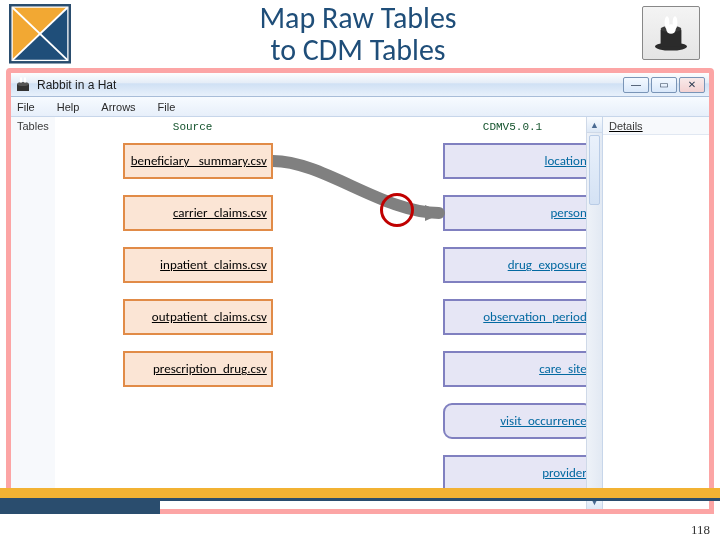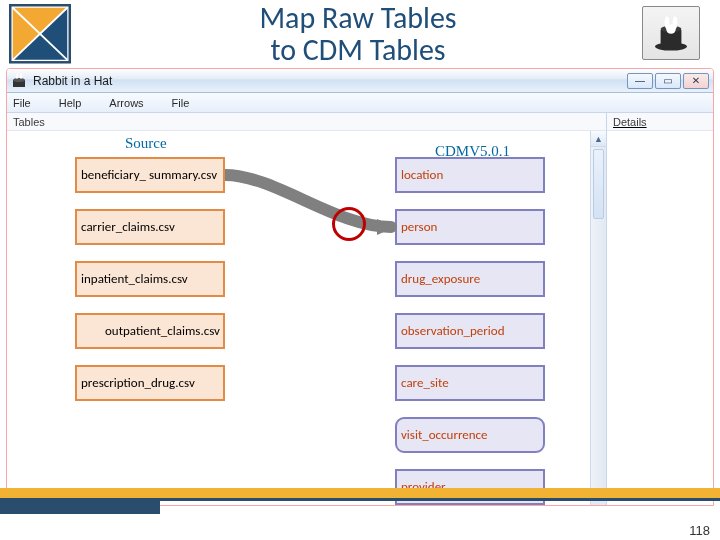--- a/index.html
+++ b/index.html
@@ -6,59 +6,59 @@
   body { width: 720px; height: 540px; font-family: "Segoe UI", Tahoma, sans-serif; background: #fff; overflow: hidden; position: relative; }
 
   .slide-header { display: flex; align-items: flex-start; padding: 2px 20px 0 6px; }
   .logo-left { width: 68px; height: 62px; position: relative; margin-top: 2px; }
   .logo-left svg { width: 100%; height: 100%; display: block; }
   .title-wrap { flex: 1; text-align: center; color: #1f4e79; font-size: 30px; line-height: 1.05; font-weight: 400; font-family: Calibri, "Segoe UI", sans-serif; }
   .title-line { display: block; }
   .logo-right { width: 58px; height: 54px; border: 1px solid #888; border-radius: 2px; background: linear-gradient(#f4f4f4,#e4e4e4); display:flex; align-items:center; justify-content:center; margin-top:4px;}
   .logo-right svg { width: 40px; height: 40px; }
 
-  .app-window { margin: 2px 6px 0 6px; border: 1px solid #fca5a5; border-radius: 4px 4px 0 0; overflow: hidden; box-shadow: 0 0 0 1px rgba(0,0,0,.05) inset; }
+  .app-window { margin: 2px 6px 0 6px; border: 5px solid #fca5a5; border-radius: 4px 4px 0 0; overflow: hidden; box-shadow: 0 0 0 1px rgba(0,0,0,.05) inset; }
   .titlebar { height: 24px; background: linear-gradient(#fdfefe,#e3ecf7 45%,#cfe0f4 46%,#e8f1fb); display:flex; align-items:center; padding: 0 4px; font-size: 12px; color:#1a1a1a; border-bottom:1px solid #a8bdd8;}
   .titlebar .app-icon { width:16px; height:16px; margin-right:6px; display:inline-flex; align-items:center; justify-content:center;}
   .titlebar .app-icon svg{width:16px;height:16px;}
   .titlebar .spacer { flex:1; }
   .win-btns { display:flex; gap:2px; }
   .win-btn { width:26px; height:16px; border:1px solid #7a95b7; border-radius:2px; background:linear-gradient(#f4f9ff,#d9e8fa); font-size:10px; display:flex;align-items:center;justify-content:center; color:#2a3a50;}
   .win-btn.close{background:linear-gradient(#f8eaea,#f3d2d2);}
 
-  .menubar { height:20px; background: linear-gradient(#f7fbff,#e7effa); border-bottom:1px solid #c7d6ea; display:flex; align-items:center; padding:0 6px; gap:28px; font-size:11px; color:#2a2a2a;}
+  .menubar { height:20px; background: linear-gradient(#f7fbff,#e7effa); border-bottom:1px solid #c7d6ea; display:flex; align-items:center; padding:0 6px; gap:22px; font-size:11px; color:#2a2a2a;}
   .menu-item { cursor:default; }
 
   .workspace { display:flex; height: 392px; background:#fff; }
   .panel-label { font-size:11px; color:#3a3a3a; padding:3px 6px 2px 6px; background:#f7f9fc; border-bottom:1px solid #e1e8f2;}
-  .main-panel { flex:1; display:flex; flex-direction:column; border-right:1px solid #c7d6ea; position:relative;}
+  .main-panel { flex:1; display:flex; flex-direction:row; border-right:1px solid #c7d6ea; position:relative;}
   .details-panel { width:106px; display:flex; flex-direction:column;text-decoration:underline;}
   .canvas { flex:1; position:relative; overflow:hidden; background:#fff; }
 
   .vscroll { position:absolute; right:0; top:0; bottom:0; width:16px; background:linear-gradient(to right,#eef2f8,#e2e9f3); border-left:1px solid #cfd9e8;}
   .vscroll .btn { height:16px; background:linear-gradient(#f8fbff,#dde8f6); border-bottom:1px solid #cfd9e8; display:flex;align-items:center;justify-content:center; font-size:9px;color:#4a6a92;}
   .vscroll .btn.bot{position:absolute;bottom:0;left:0;right:0;border-top:1px solid #cfd9e8;border-bottom:none;}
   .vscroll .thumb{position:absolute; left:2px; right:2px; top:18px; height:70px; background:linear-gradient(#eaf1fb,#d4e2f4); border:1px solid #b9cce6; border-radius:2px;}
 
-  .col-head { position:absolute; font-family: Liberation Serif, serif; font-size:15px; color:#0369a1; }
+  .col-head { position:absolute; font-family: Liberation Mono, monospace; font-size:11px; color:#14532d; }
   .col-head.left { left:118px; top:4px; }
-  .col-head.right{ left:428px; top:12px; }
+  .col-head.right{ left:428px; top:4px; }
 
-  .tbl-box { position:absolute; width:150px; height:36px; display:flex; align-items:center; justify-content:flex-start; text-align:center; font-family: Calibri, Tahoma, sans-serif; font-size:13px; line-height:1.05; padding:2px 4px; cursor:default;}
+  .tbl-box { position:absolute; width:150px; height:36px; display:flex; align-items:center; justify-content:flex-end; text-align:center; font-family: Calibri, Tahoma, sans-serif; font-size:13px; line-height:1.05; padding:2px 4px; cursor:default;text-decoration:underline;}
   .src-box { background:#fbe5d5; border:2px solid #e18b47; color:#000;}
-  .tgt-box { background:#e6e6f5; border:2px solid #8080c0; color:#c2410c;}
+  .tgt-box { background:#e6e6f5; border:2px solid #8080c0; color:#0369a1;}
 
   .arrow-svg { position:absolute; pointer-events:none; }
   .circle-mark { position:absolute; width:34px; height:34px; border:3px solid #c00000; border-radius:50%; pointer-events:none;}
 
   .footer-band { position:absolute; left:0; right:0; bottom:18px; height:34px; }
   .footer-band .bar1{position:absolute;left:0;right:0;top:0;height:10px;background:#f2b233;}
   .footer-band .bar2{position:absolute;left:0;width:160px;top:10px;height:16px;background:#2a4d6e;}
   .footer-band .bar3{position:absolute;left:160px;right:0;top:10px;height:3px;background:#2a4d6e;}
-  .page-num { position:absolute; right:10px; bottom:2px; font-size:13px; color:#333; font-family: Liberation Sans, sans-serif;}
+  .page-num { position:absolute; right:10px; bottom:2px; font-size:13px; color:#333; font-family: Liberation Serif, serif;}
 </style>
 </head>
 <body>
 
 <div class="slide-header">
   <div class="logo-left">
     <svg viewBox="0 0 100 100">
       <rect x="2" y="2" width="96" height="92" fill="#fff" stroke="#2a4d6e" stroke-width="4"></rect>
       <polygon points="6,6 94,6 6,90" fill="#f2a833"></polygon>
       <polygon points="94,6 94,90 6,90" fill="#1f4e79"></polygon>

